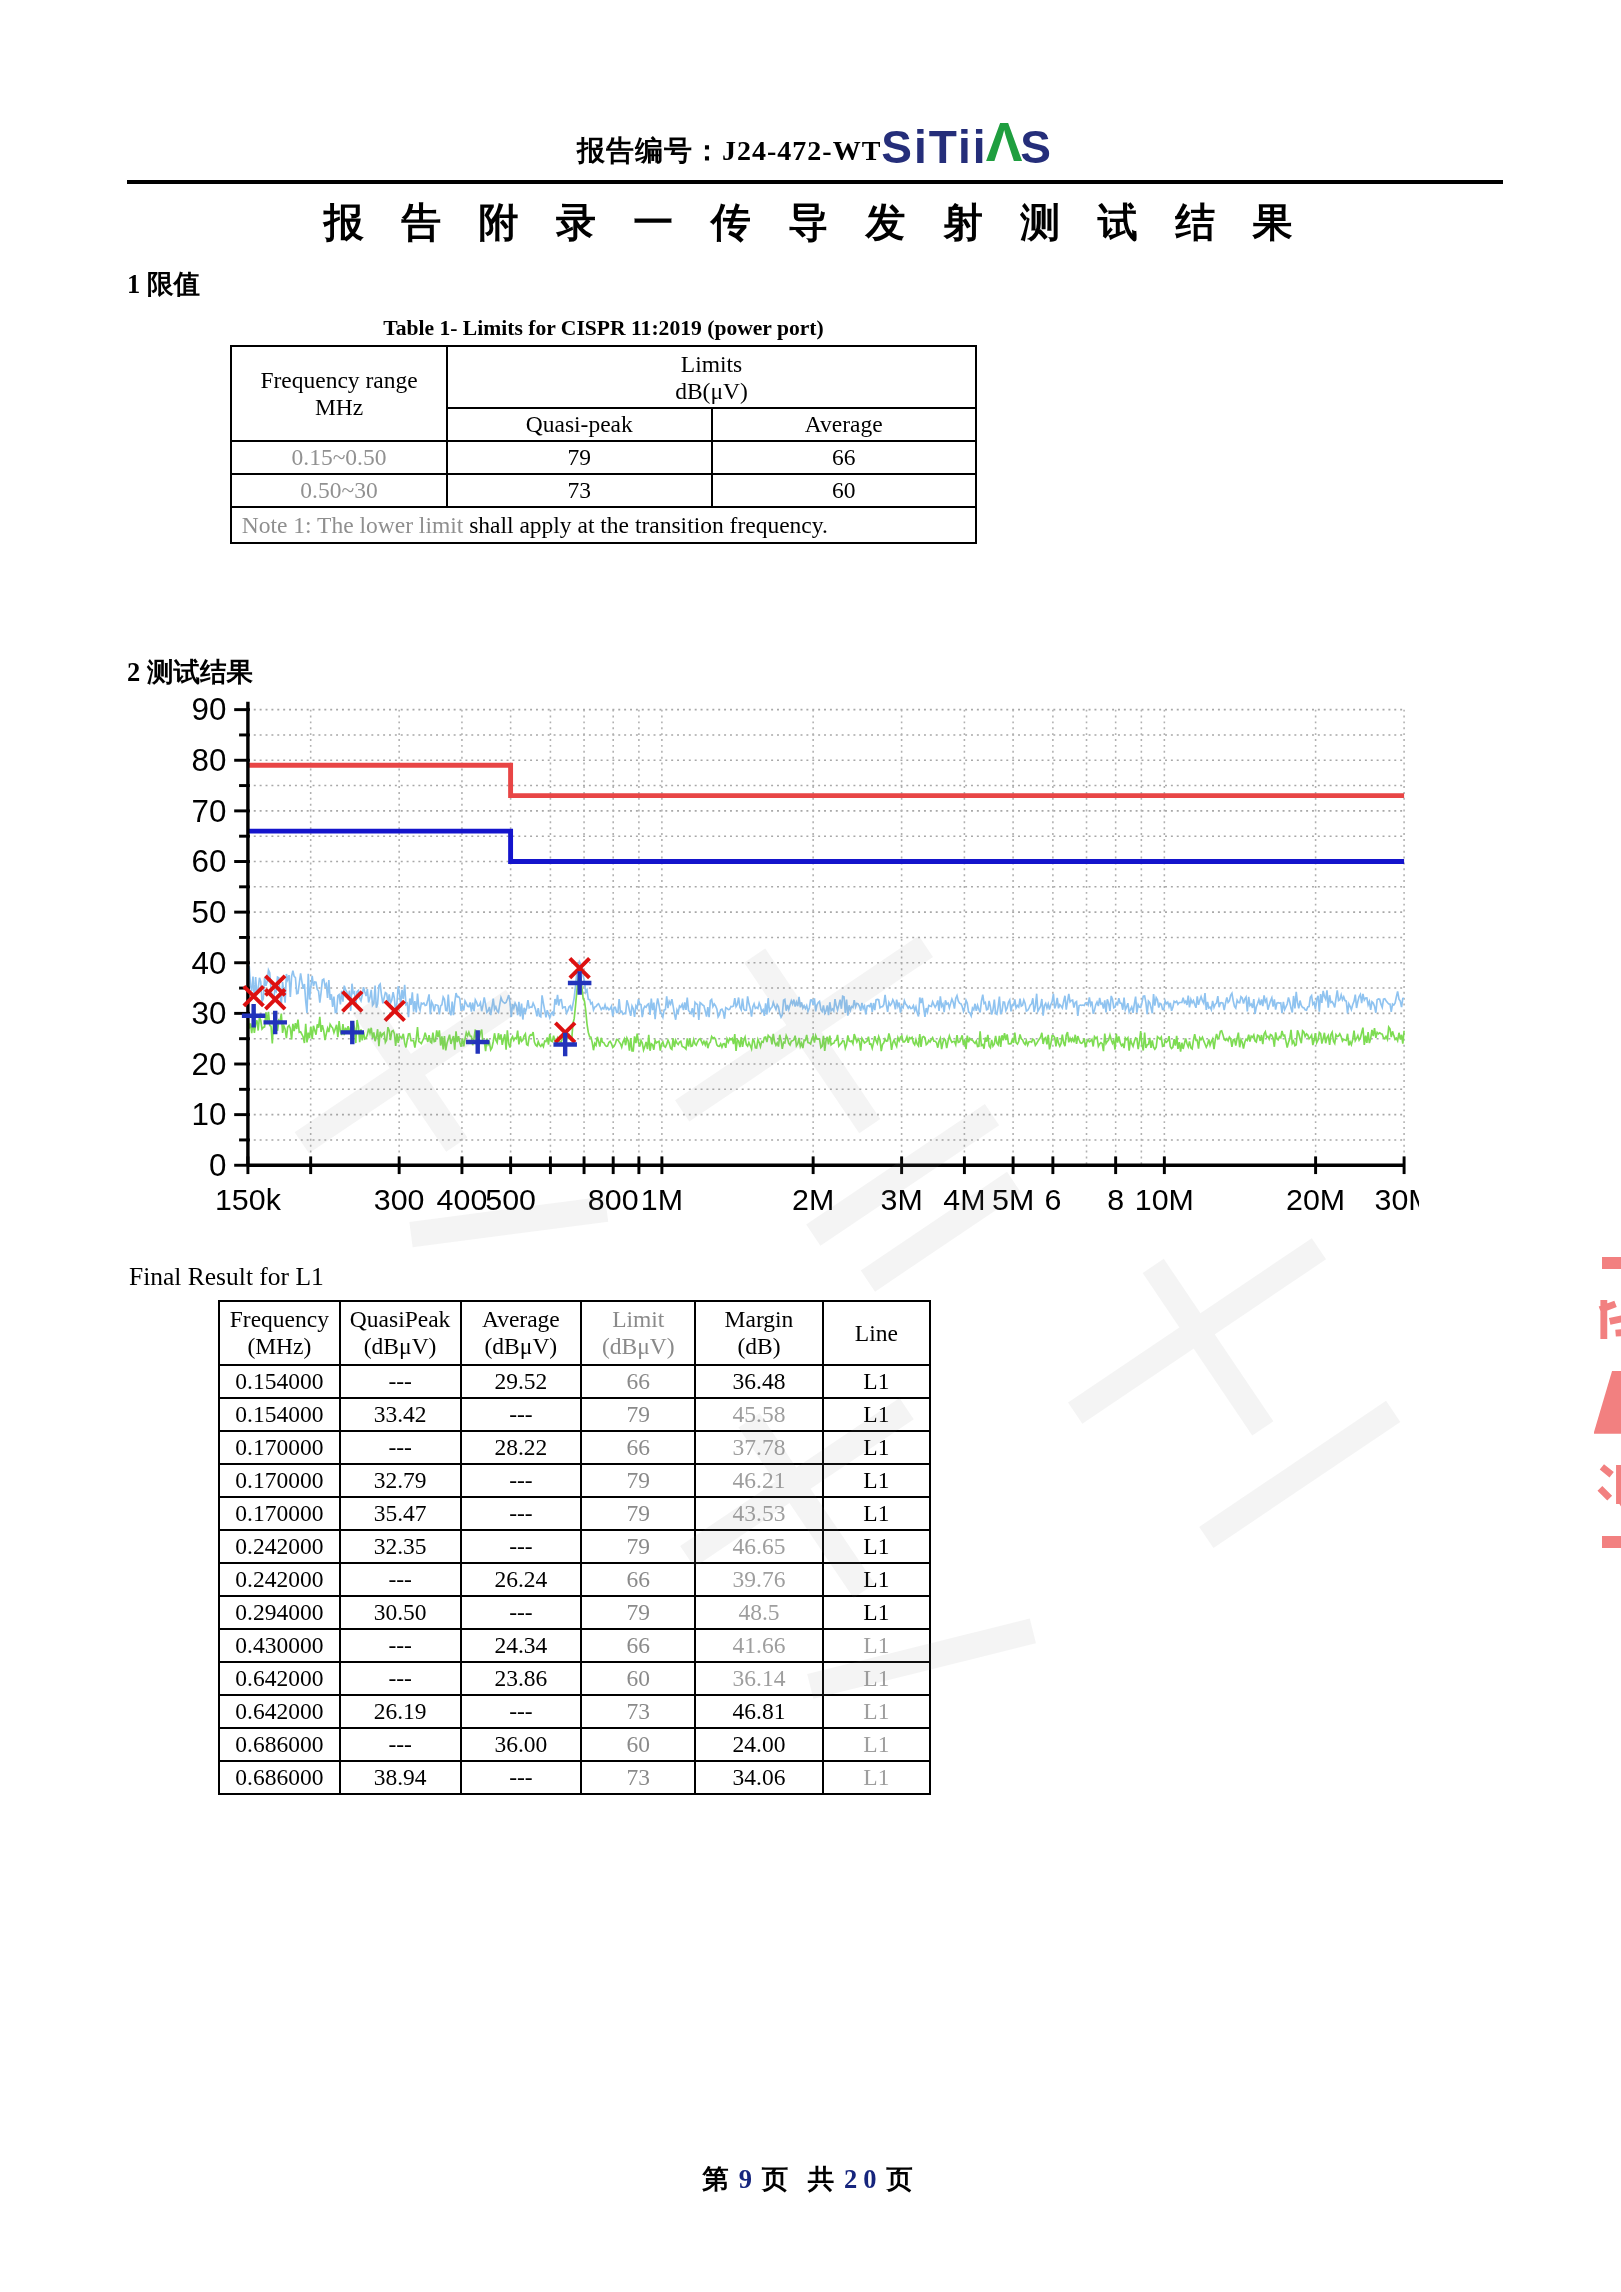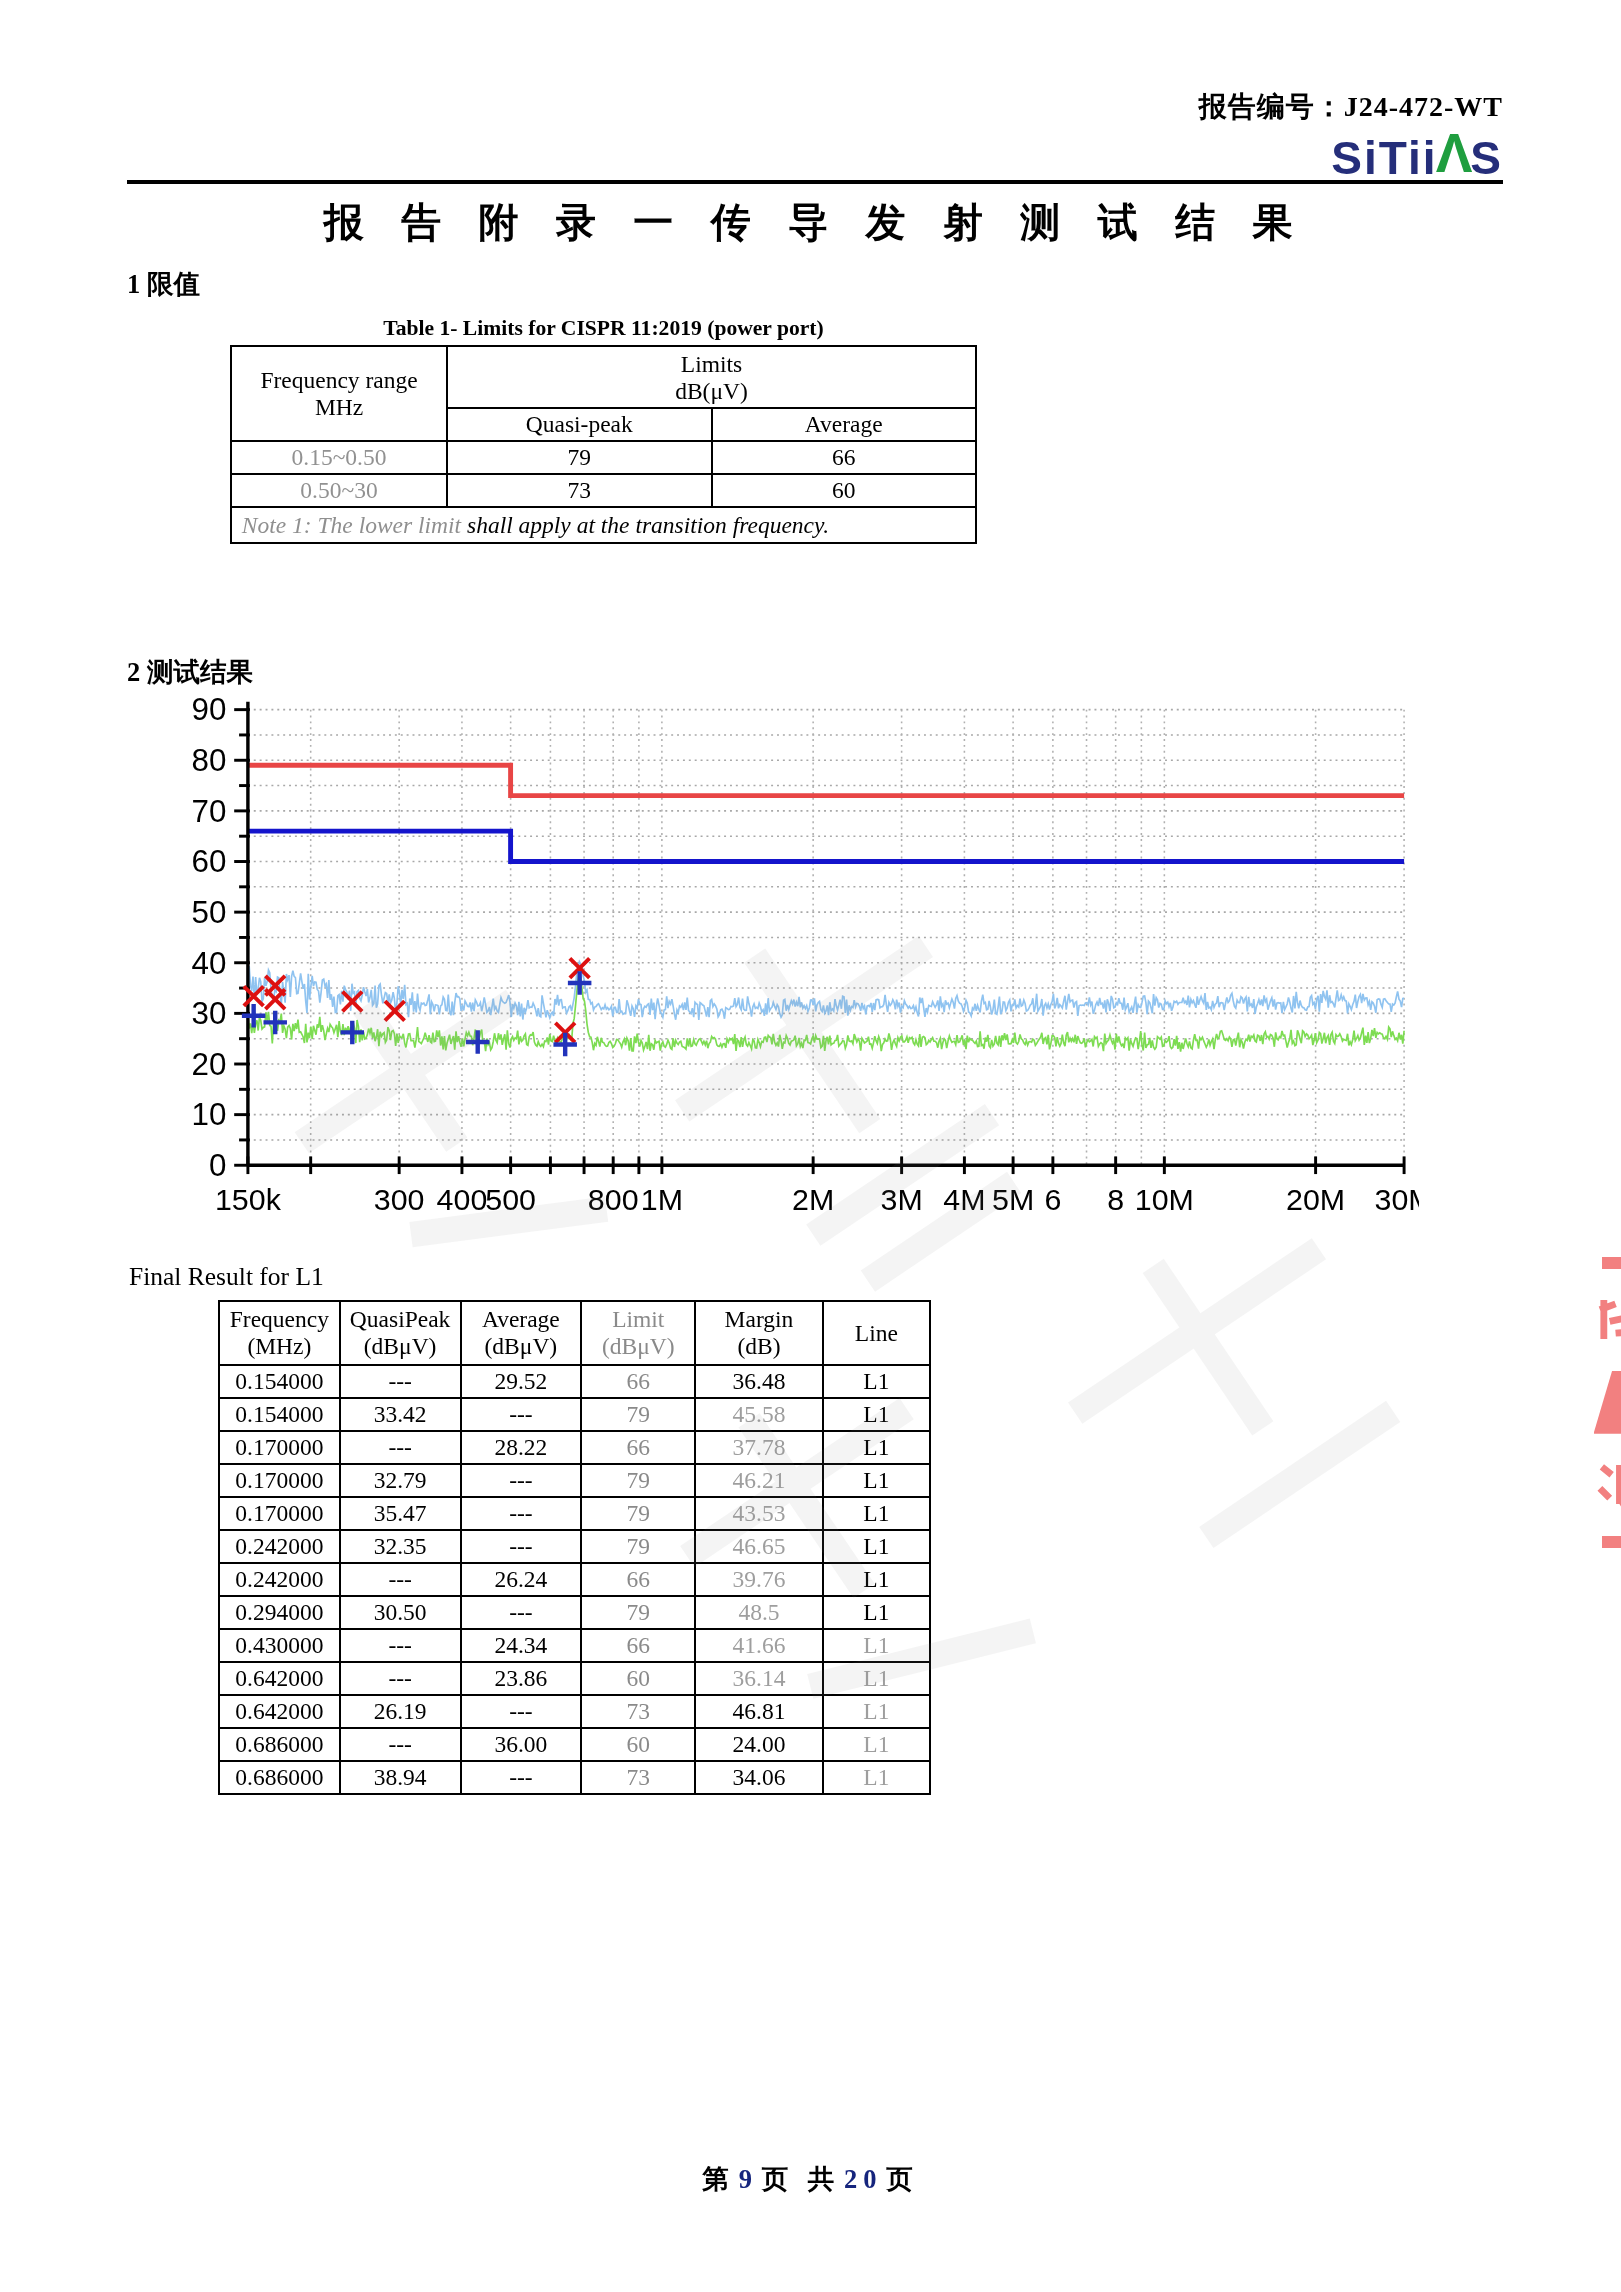--- a/index.html
+++ b/index.html
@@ -2,37 +2,37 @@
 <html><head>
 <meta charset="utf-8">
 <style>
   html,body{margin:0;padding:0;background:#777;}
   .page{
     position:relative;width:1621px;height:2293px;margin:0 auto;background:#ffffff;
     font-family:"Liberation Serif",serif;color:#000;overflow:hidden;box-sizing:border-box;
     padding:88px 118px 0 127px;
   }
   
-  .hdr{display:flex;justify-content:space-between;align-items:flex-end;height:82px;flex-direction:column;}
+  .hdr{display:flex;justify-content:center;align-items:flex-end;height:82px;}
   .report-no{font-weight:bold;font-size:28px;letter-spacing:1px;}
   .logo{font-family:"Liberation Sans",sans-serif;font-weight:800;line-height:1;display:flex;align-items:flex-end;}
   .logo .l1,.logo .l2{color:#252e7a;font-size:46px;letter-spacing:2px;}
   .logo .lA{color:#1f9e3f;font-size:55px;margin:0 -2px;}
   .rule{height:3.9px;background:#000;margin-top:9.8px;}
   
   .title{font-size:40px;font-weight:bold;text-align:center;letter-spacing:13.7px;margin-top:11.8px;}
   .h-sec{font-size:26.5px;font-weight:bold;margin-top:15.7px;}
   
   .t1cap{font-size:21.6px;font-weight:bold;text-align:center;width:747px;margin:13.7px 0 0 103px;}
   table{border-collapse:collapse;}
   .t1{margin:3.9px 0 0 103px;width:747px;font-size:23.5px;text-align:center;}
   .t1 th,.t1 td{border:2px solid #000;font-weight:normal;padding:2px 5.9px;}
   .t1 .hrow1 th{padding-top:3.9px;}
   .t1 td.c-range{color:#919191;}
-  .t1 .note{text-align:left;padding:3.9px 9.8px;font-size:23.5px;font-style:italic;}
+  .t1 .note{text-align:left;padding:3.9px 9.8px;font-size:23.5px;}
   .t1 .note .g{color:#8f8f8f;}
   .pre{white-space:pre-line;}
   
   .sec2{margin-top:110px;}
   .ylab{font-size:26.5px;margin:13.7px 0 0 3.9px;}
   .chartwrap{margin:2px 0 0 57px;}
   
   .t2title{font-size:25.5px;margin:32px 0 0 2px;}
   .t2{margin:7.8px 0 0 91px;width:713px;font-size:23.5px;text-align:center;table-layout:fixed;}
   .t2 th,.t2 td{border:2px solid #000;font-weight:normal;padding:1px 3.9px;height:29px;}

